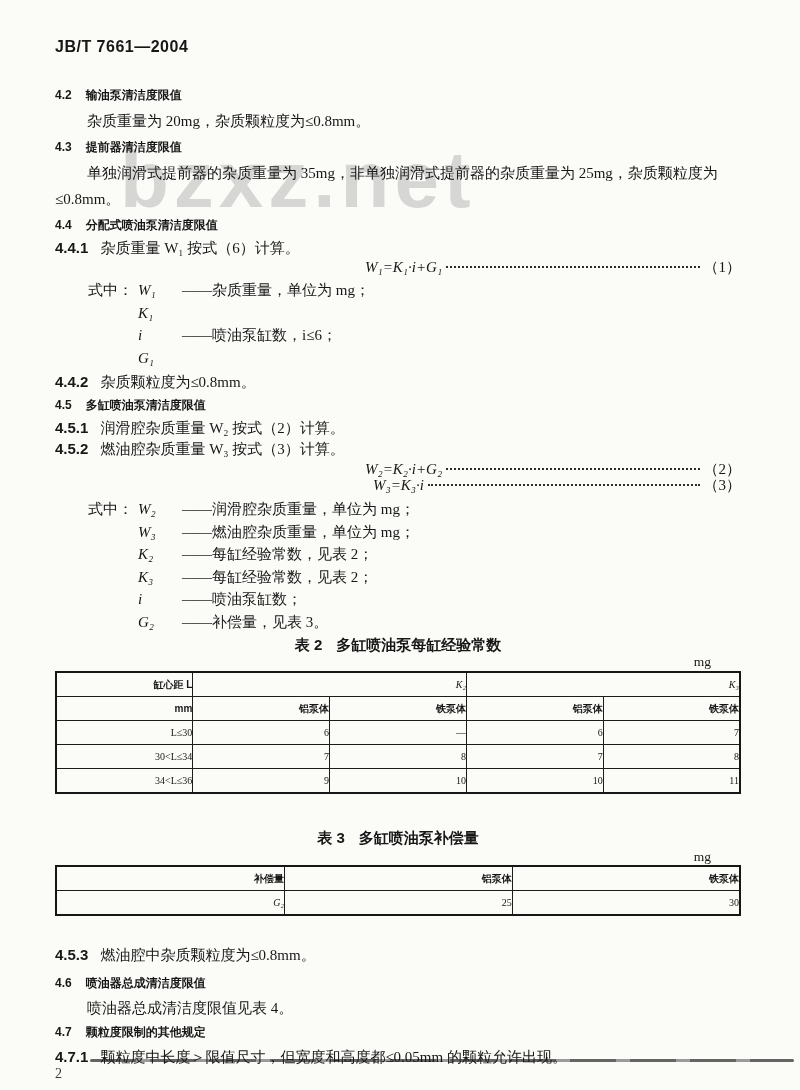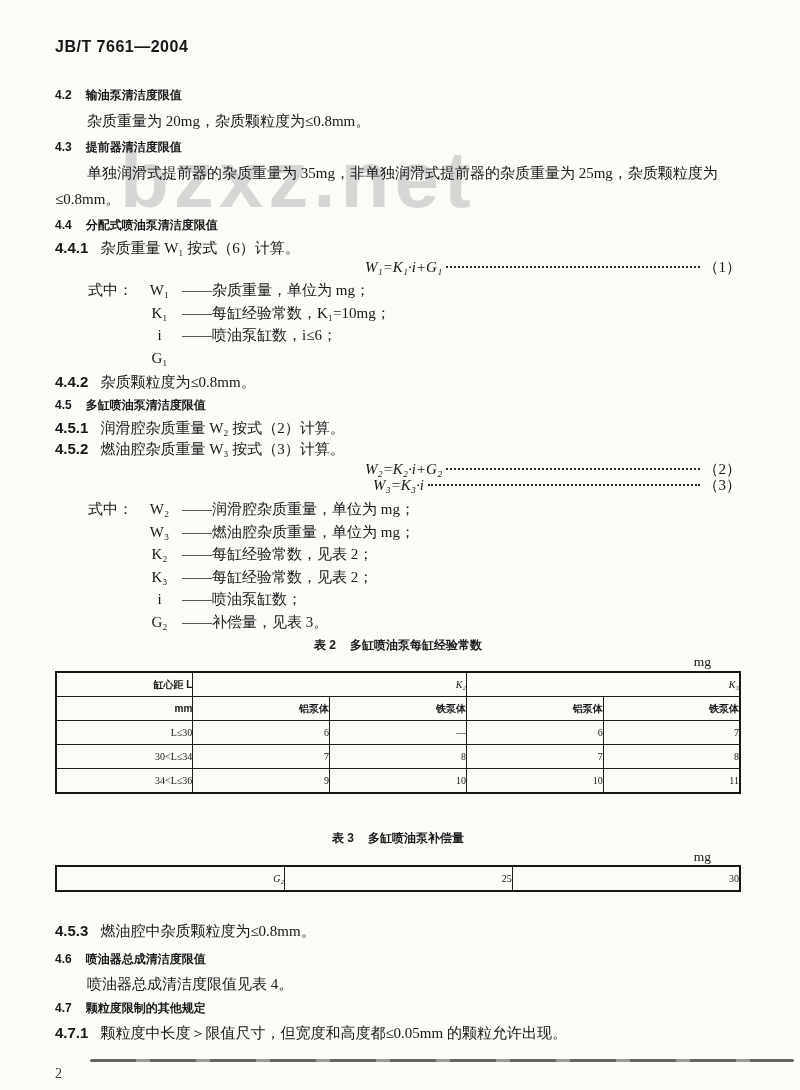--- a/index.html
+++ b/index.html
@@ -43,26 +43,26 @@
   }
   .formula .expr { font-style:italic; white-space:nowrap; }
   .formula .leader { flex:1; border-bottom:2px dotted #2c2c2c; margin:0 4px; transform:translateY(-4px); }
   .formula .ref { white-space:nowrap; }
   .f3 { margin-left:318px; }
 
   .wherein .w-row { display:grid; grid-template-columns:50px 44px 1fr; padding-left:33px; }
   .wh1 .w-row { line-height:22.5px; }
   .wh2 .w-row { line-height:22.5px; }
   .w-label { white-space:nowrap; }
-  .w-sym   { text-align:center; padding-right:1px; }
+  .w-sym   { text-align:left; font-style:italic; padding-right:1px; }
   .w-desc  {}
 
   .tbl-caption {
     text-align:center; font-family:"Liberation Sans","DejaVu Sans",sans-serif;
-    font-weight:bold; font-size:12px; line-height:20px;
+    font-weight:bold; font-size:15px; line-height:20px;
   }
   .tbl-caption .cap-label { margin-right:14px; }
   .tbl-unit { text-align:right; padding-right:30px; font-size:13.5px; line-height:14px; }
 
   table.tbl {
     width:100%; border-collapse:collapse; table-layout:fixed;
     border:2.5px solid #161616;
   }
   table.tbl td {
     border:1.6px solid #1c1c1c; text-align:right; vertical-align:middle;
@@ -136,21 +136,20 @@
 
     <div class="wherein wh1 b-wh1">
       <div class="w-row">
         <span class="w-label">式中：</span>
         <span class="w-sym">W₁</span>
         <span class="w-desc">——杂质重量，单位为 mg；</span>
       </div>
       <div class="w-row">
         <span class="w-label"></span>
         <span class="w-sym">K₁</span>
-        <span class="w-desc">——每缸经验常数，K₁=10mg；</span>
       </div>
       <div class="w-row">
         <span class="w-label"></span>
         <span class="w-sym">i</span>
         <span class="w-desc">——喷油泵缸数，i≤6；</span>
       </div>
       <div class="w-row">
         <span class="w-label"></span>
         <span class="w-sym">G₁</span>
       </div>
@@ -271,20 +270,25 @@
     <div class="tbl-unit b-unit3">mg</div>
 
     <table class="tbl b-tbl3">
       <colgroup>
           <col style="width:33.4%">
           <col style="width:33.3%">
           <col style="width:33.3%">
         </colgroup>
       <tbody>
         <tr>
+          <td class="hc">补偿量</td>
+          <td class="hc">铝泵体</td>
+          <td class="hc">铁泵体</td>
+        </tr>
+        <tr>
           <td class="var-cell">G₂</td>
           <td>25</td>
           <td>30</td>
         </tr>
       </tbody>
     </table>
 
     <div class="clause b-c453">
       <span class="num">4.5.3</span><span>燃油腔中杂质颗粒度为≤0.8mm。</span>
     </div>

